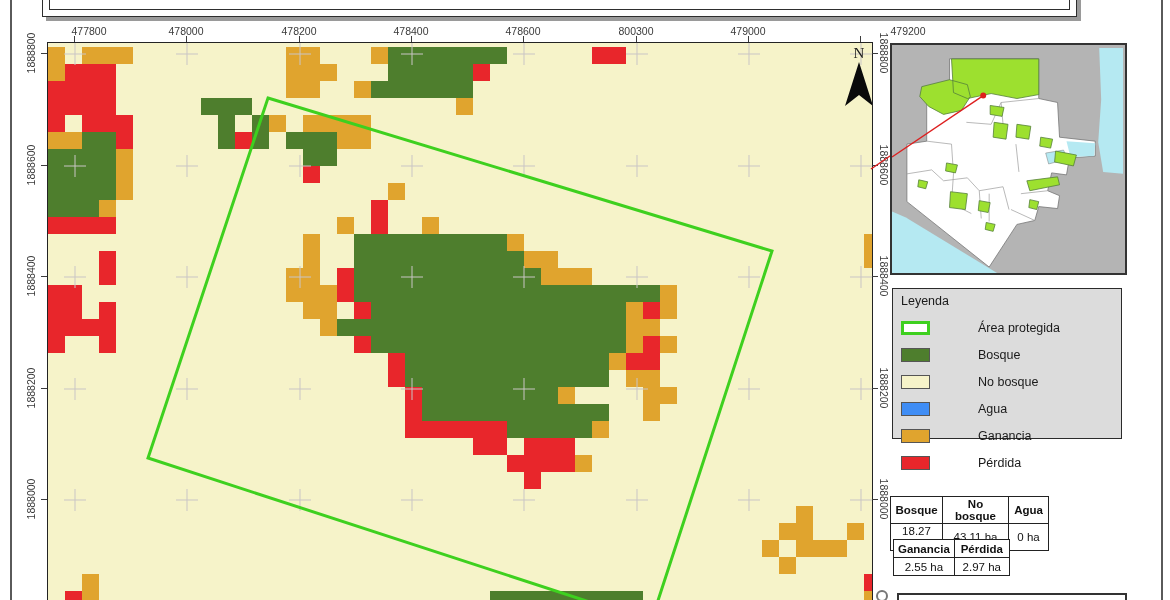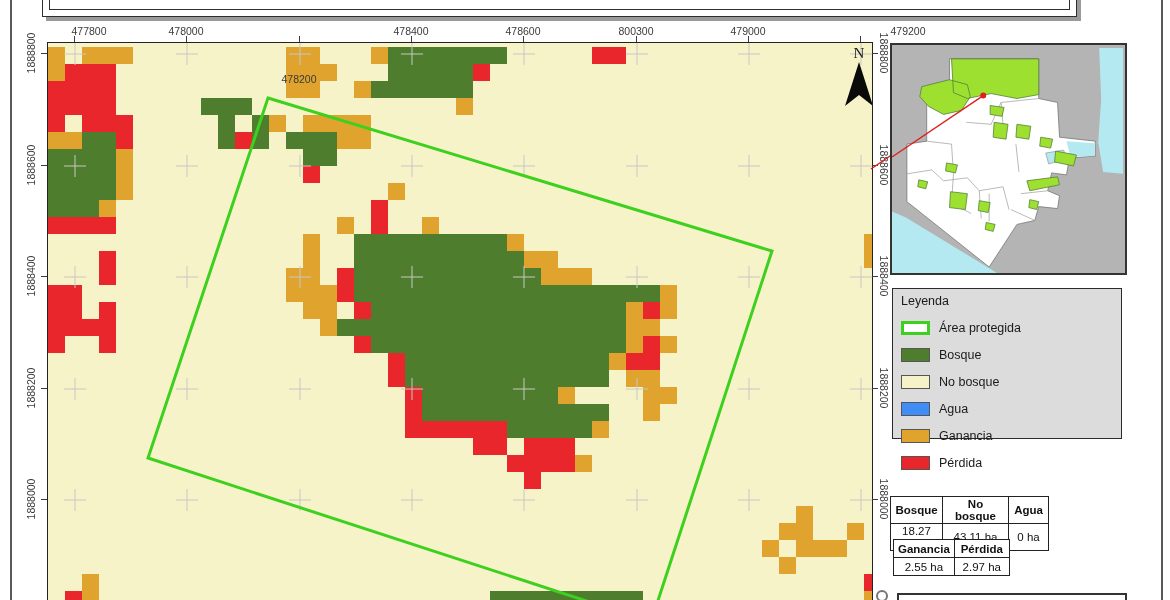--- a/index.html
+++ b/index.html
@@ -24,21 +24,21 @@
   .tick{position:absolute;background:#3c3c3c;}
   .axlab{position:absolute;font-size:10.5px;color:#3a3a3a;white-space:nowrap;}
   
   .inset{position:absolute;left:890px;top:43px;width:233px;height:228px;border:2px solid #333;background:#b4b4b4;}
   
   .callout{position:absolute;left:855px;top:85px;pointer-events:none;}
   
   .legend{position:absolute;left:892px;top:288px;width:230px;height:151px;background:#dcdcdc;
           border:1.5px solid #2b2b2b;box-sizing:border-box;padding:4px 8px;font-size:12.5px;color:#1a1a1a;}
   .legend .lg-title{margin:1px 0 5px 0;}
-  .lg-row{display:flex;align-items:center;margin:13px 0;}
+  .lg-row{display:flex;align-items:center;margin:13px 0;gap:39px;}
   .lg-sw{width:29px;height:14px;margin-right:9px;border:1px solid #555;box-sizing:border-box;flex:0 0 auto;}
   .lg-sw.pa{background:#fff;border:3px solid #3ed01f;}
   .lg-par{margin:7px 0 6px 0;line-height:17px;width:216px;}
   
   .dtable{position:absolute;border-collapse:collapse;background:#fff;font-size:11.5px;color:#111;}
   .dtable td,.dtable th{border:1.6px solid #222;text-align:center;padding:1px 4px;height:15px;}
   .dtable th{font-weight:bold;font-size:11.5px;}
   
   .bottom-box{position:absolute;left:897px;top:593px;width:226px;height:16px;background:#fff;border:2px solid #333;}
   .mini-circle{position:absolute;left:876px;top:590px;width:8px;height:8px;border:2px solid #777;border-radius:50%;}
@@ -191,21 +191,21 @@
       </svg>
     </div>
   </div>
 
   <div id="axes">
       <div class="tick" style="left: 74px; top: 36px; width: 1px; height: 6px;"></div>
       <div class="axlab" style="left: 89px; top: 25px; transform: translateX(-50%);">477800</div>
       <div class="tick" style="left: 186px; top: 36px; width: 1px; height: 6px;"></div>
       <div class="axlab" style="left: 186px; top: 25px; transform: translateX(-50%);">478000</div>
       <div class="tick" style="left: 299px; top: 36px; width: 1px; height: 6px;"></div>
-      <div class="axlab" style="left: 299px; top: 25px; transform: translateX(-50%); margin-top: 48px;">478200</div>
+      <div class="axlab" style="left: 299px; top: 25px; transform: translateX(-50%);">478200</div>
       <div class="tick" style="left: 411px; top: 36px; width: 1px; height: 6px;"></div>
       <div class="axlab" style="left: 411px; top: 25px; transform: translateX(-50%);">478400</div>
       <div class="tick" style="left: 523px; top: 36px; width: 1px; height: 6px;"></div>
       <div class="axlab" style="left: 523px; top: 25px; transform: translateX(-50%);">478600</div>
       <div class="tick" style="left: 636px; top: 36px; width: 1px; height: 6px;"></div>
       <div class="axlab" style="left: 636px; top: 25px; transform: translateX(-50%);">800300</div>
       <div class="tick" style="left: 748px; top: 36px; width: 1px; height: 6px;"></div>
       <div class="axlab" style="left: 748px; top: 25px; transform: translateX(-50%);">479000</div>
       <div class="tick" style="left: 860px; top: 36px; width: 1px; height: 6px;"></div>
       <div class="axlab" style="left: 908px; top: 25px; transform: translateX(-50%);">479200</div>

